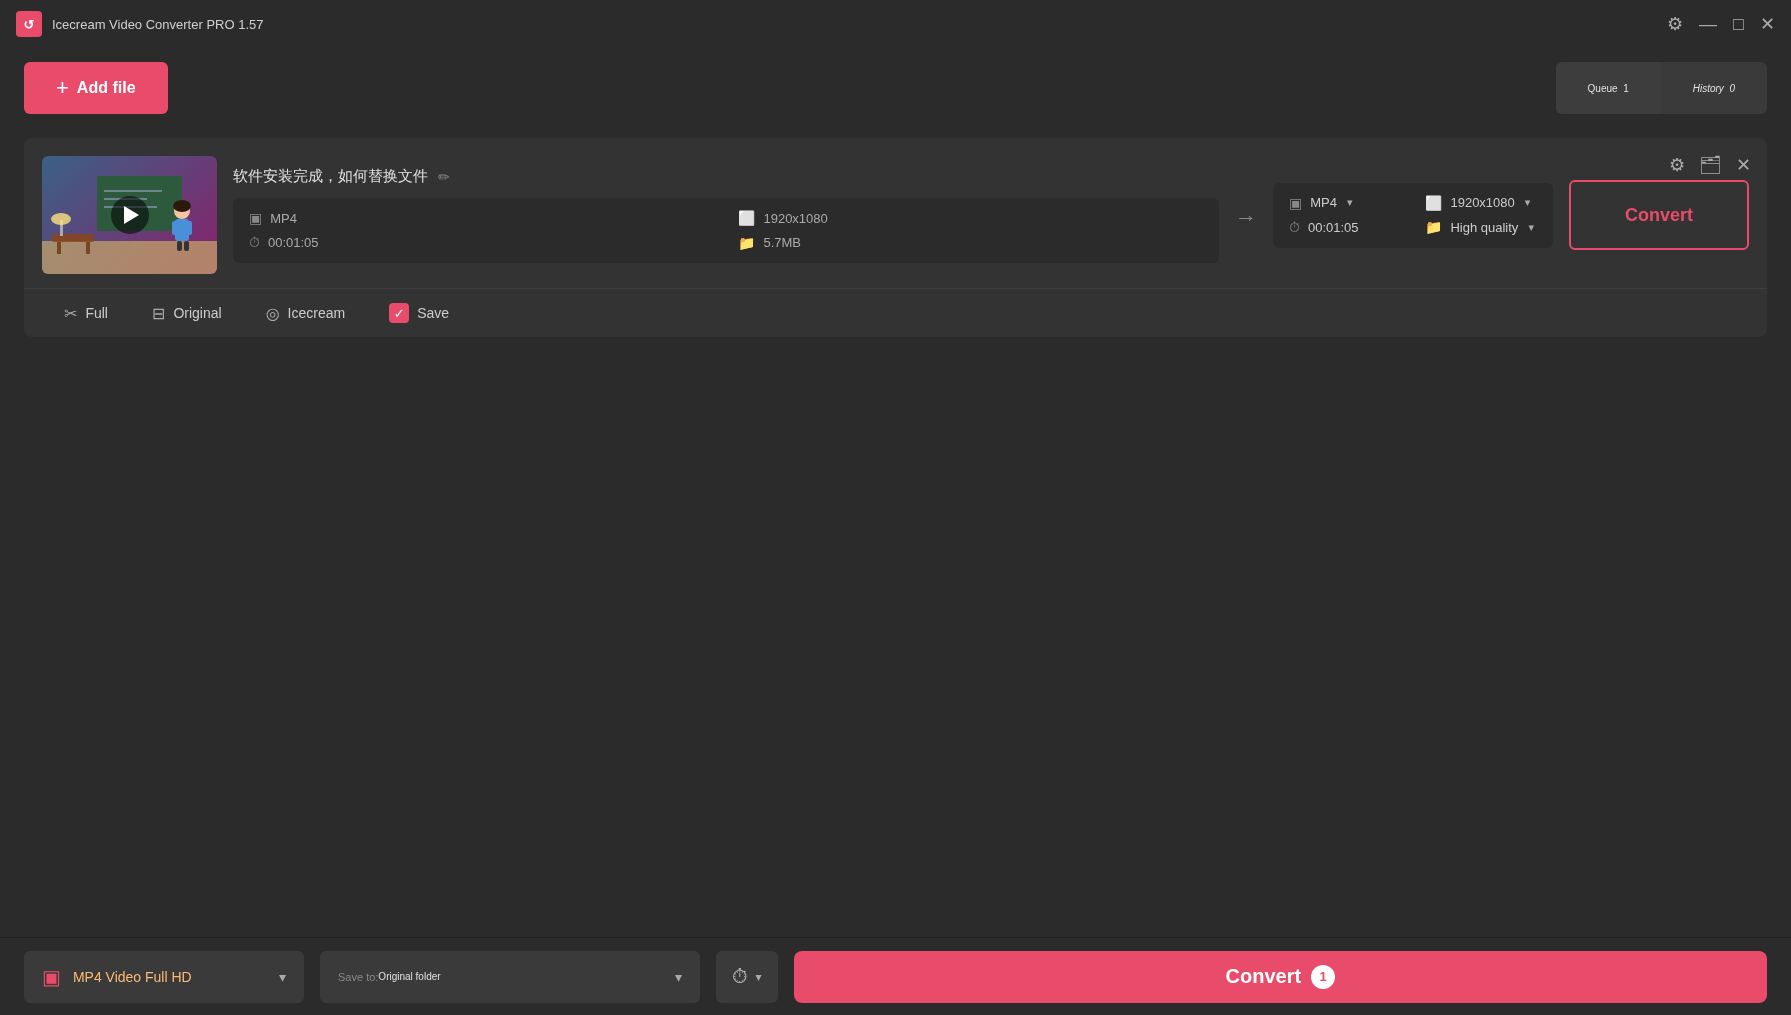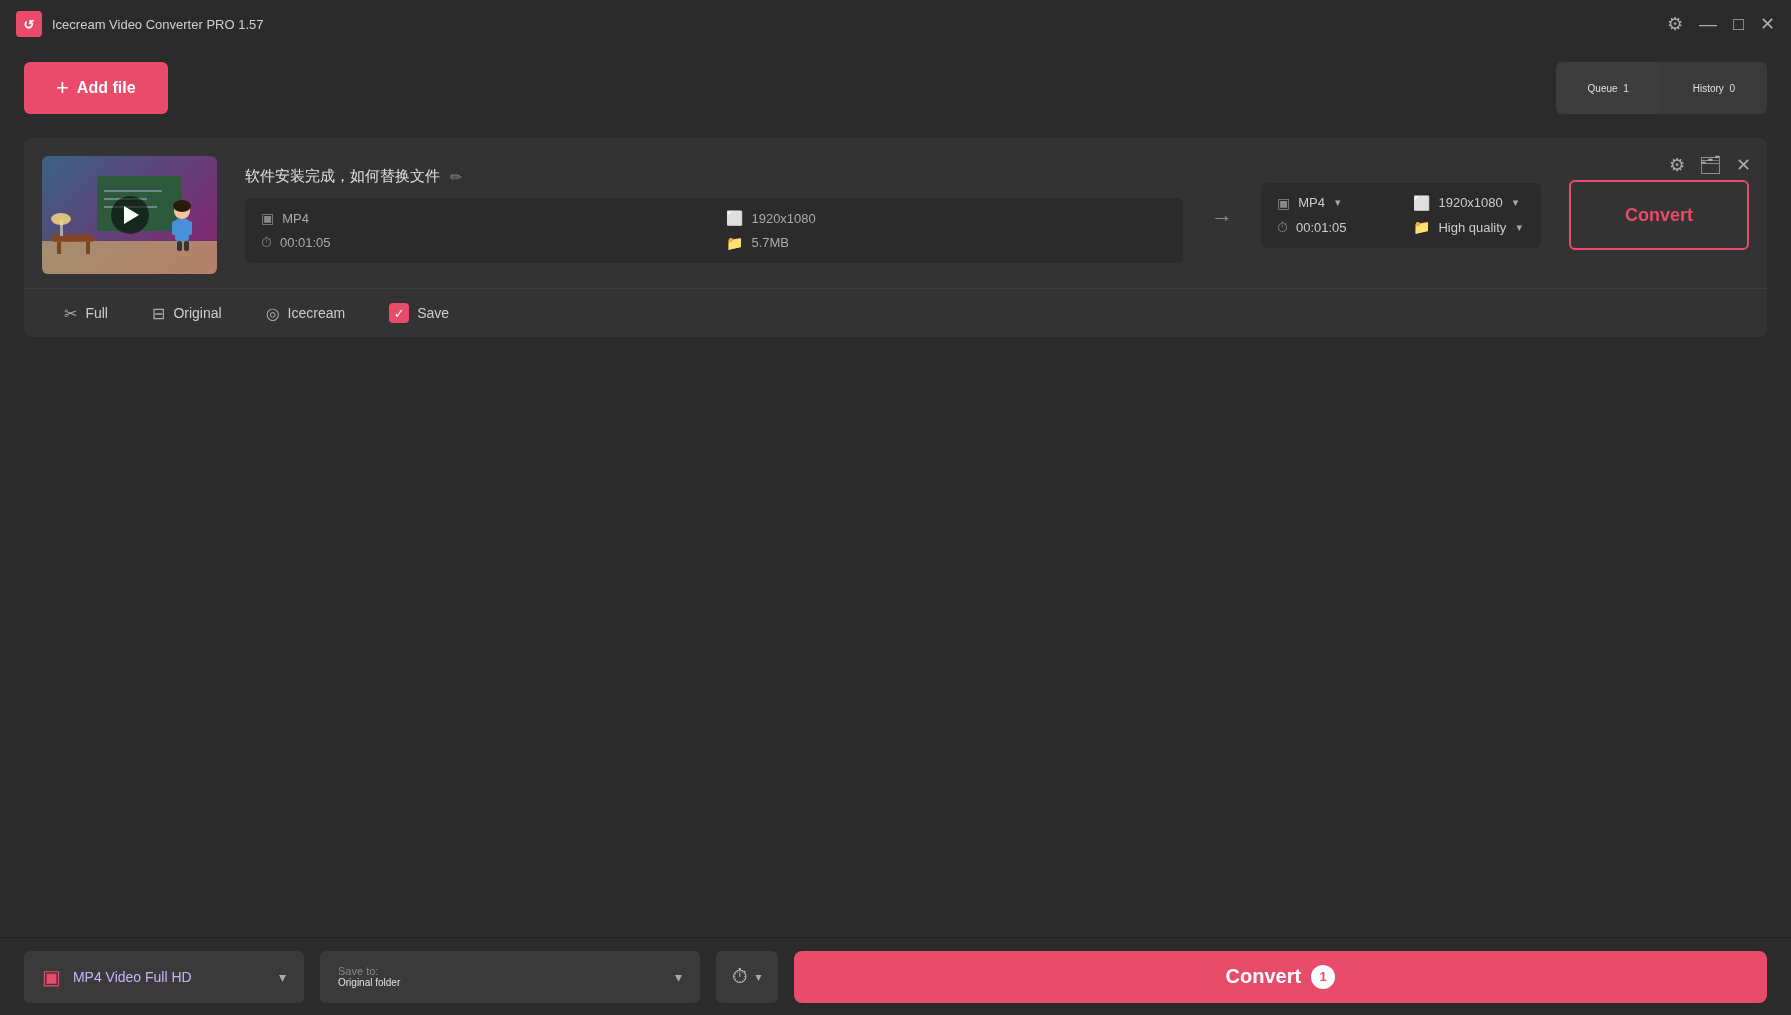--- a/index.html
+++ b/index.html
@@ -94,39 +94,40 @@
     }
     .queue-btn {
       background: #3d3d3d;
       color: #e0e0e0;
       border-radius: 6px 0 0 6px;
     }
     .history-btn {
       background: #3a3a3a;
       color: #e0e0e0;
       border-radius: 0 6px 6px 0;
+      font-style: italic;
     }
 
     
     .main-content {
       padding: 10px 24px;
       flex: 1;
     }
 
     
     .file-card {
       background: #333333;
       border-radius: 8px;
       padding: 18px 18px 0 18px;
       position: relative;
     }
     .file-card-top {
       display: flex;
       align-items: center;
-      gap: 28px;
+      gap: 16px;
       margin-bottom: 14px;
     }
     .thumbnail {
       width: 175px;
       height: 118px;
       background: #1e1e1e;
       border-radius: 6px;
       flex-shrink: 0;
       position: relative;
       overflow: hidden;
@@ -319,41 +320,40 @@
       height: 52px;
       min-width: 280px;
       cursor: pointer;
     }
     .format-icon {
       color: #e84c6a;
       font-size: 20px;
     }
     .format-label {
       font-size: 14px;
-      color: #c4b5fd;
+      color: #fdba74;
       flex: 1;
     }
     .format-chevron {
       color: #aaa;
       font-size: 14px;
     }
     .save-to-selector {
       display: flex;
       align-items: center;
       gap: 12px;
       background: #3a3a3a;
       border-radius: 6px;
       padding: 0 18px;
       height: 52px;
       min-width: 380px;
       cursor: pointer;
     }
     .save-to-content {
       display: flex;
-      flex-direction: column;
       flex: 1;
     }
     .save-to-label {
       font-size: 11px;
       color: #888;
     }
     .save-to-value {
       font-size: 10px;
       color: #e0e0e0;
     }

